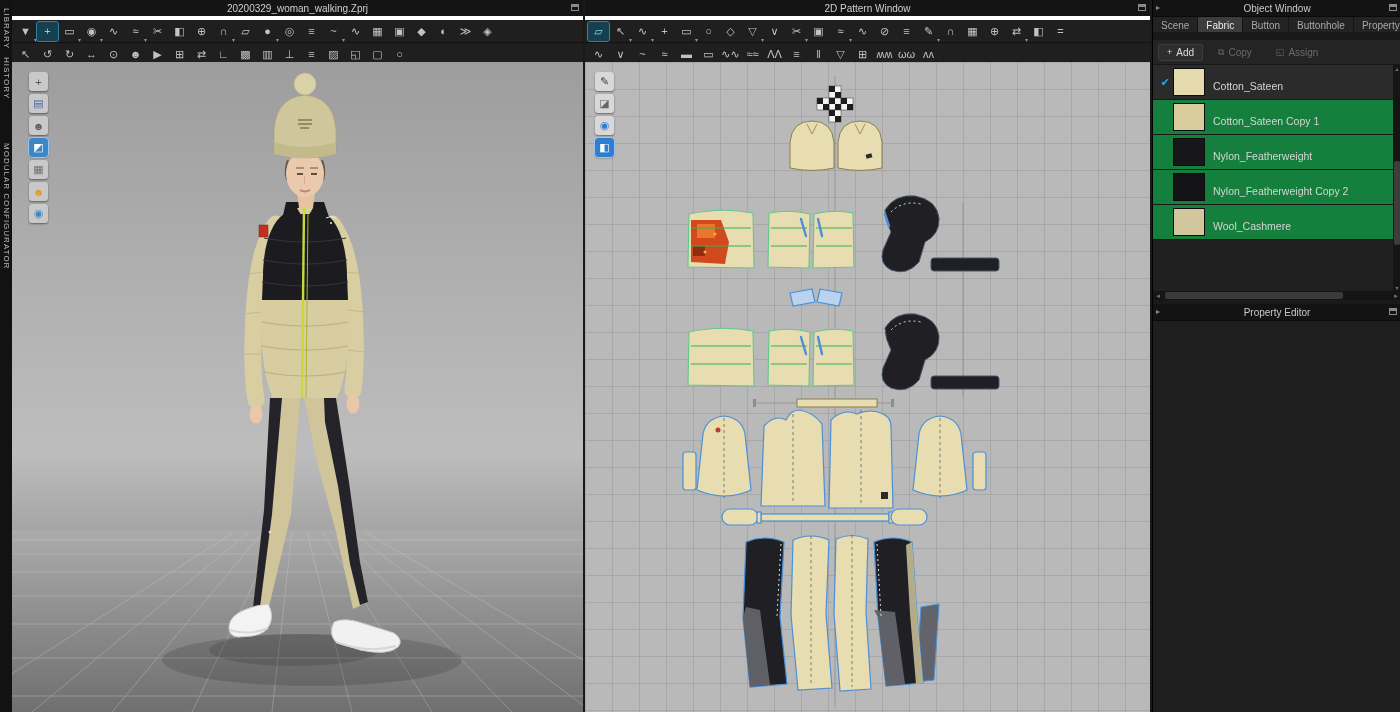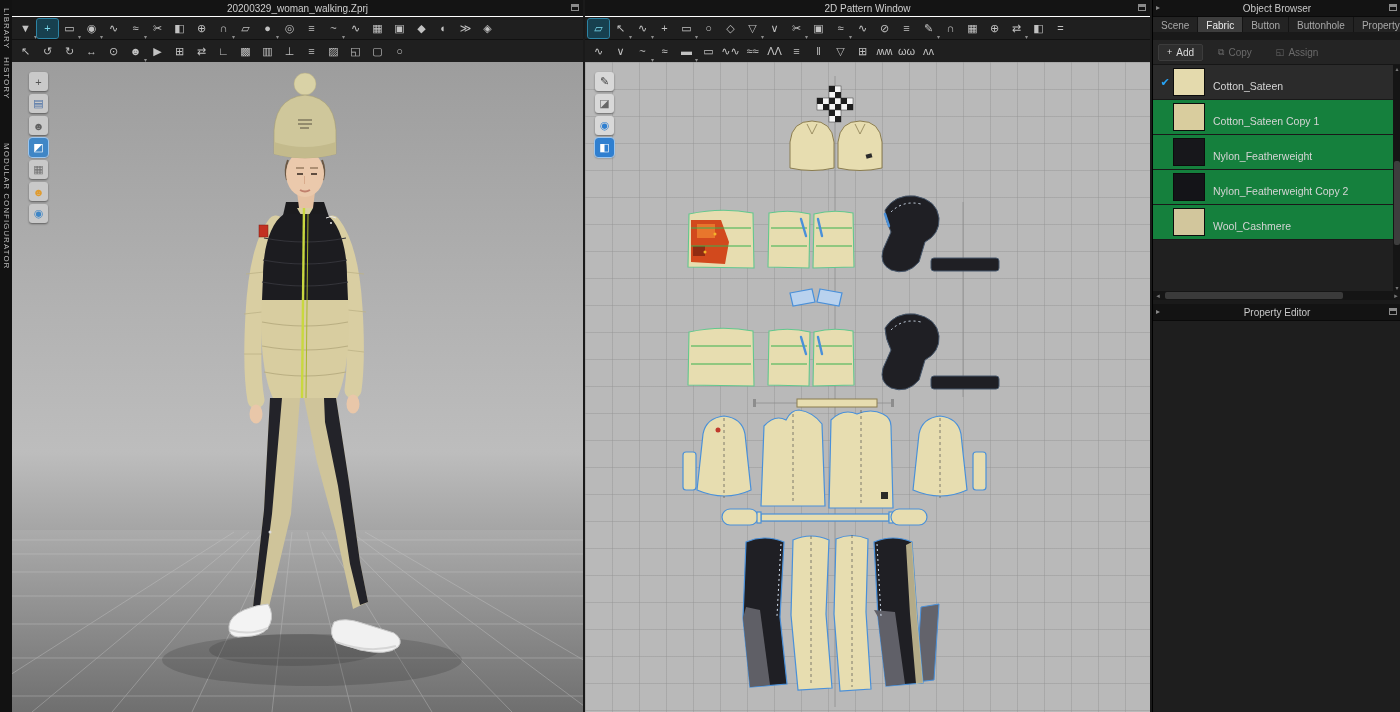--- a/index.html
+++ b/index.html
@@ -9,21 +9,21 @@
     -webkit-font-smoothing:antialiased;user-select:none;
   }
   
   #left-rail{position:absolute;left:0;top:0;width:12px;height:712px;background:#121212;
     display:flex;flex-direction:column;align-items:center;border-right:1px solid #000;}
   .rail-tab{writing-mode:vertical-rl;font-size:8px;letter-spacing:1px;color:#bdbdbd;
     margin-top:8px;white-space:nowrap;cursor:pointer;}
   .rail-tab:nth-of-type(3){margin-top:44px;}
   
   .win{position:absolute;top:0;background:#232323;}
-  .titlebar{height:16px;background:#141414;border-bottom:1px solid #ffffff;color:#cfcfcf;
+  .titlebar{height:16px;background:#141414;border-bottom:4px solid #ffffff;color:#cfcfcf;
     font-size:10px;display:flex;align-items:center;justify-content:center;position:relative;}
   .maxi{position:absolute;right:4px;top:4px;width:8px;height:7px;border:1px solid #8a8a8a;
     box-sizing:border-box;background:transparent;}
   .maxi::after{content:"";position:absolute;left:0;top:0;width:100%;height:2px;background:#8a8a8a;}
   .toolbar{height:22px;background:#1f1f1f;border-bottom:1px solid #111;display:flex;
     align-items:center;padding:0 3px;gap:1px;overflow:hidden;}
   .tool{width:21px;height:19px;min-width:21px;border-radius:2px;display:flex;align-items:center;
     justify-content:center;color:#c2c2c2;font-size:11px;line-height:1;position:relative;cursor:pointer;}
   .tool .glyph{pointer-events:none;}
   .tool.caret::after{content:"▾";position:absolute;right:-1px;bottom:-2px;font-size:6px;color:#8d8d8d;}
@@ -686,21 +686,21 @@
         <div class="icon-btn active" style="--ibg: #2f7fd0; --ifg: #ffffff;">
           <span class="glyph">◧</span>
         </div>
       </div>
   </div>
 </div>
 
 <div id="obj-browser">
   <div class="panel-header">
     <span class="collapse">▸</span>
-    <span>Object Browser</span>
+    <span>Object Window</span>
     <span class="maxi"></span>
   </div>
   <div class="ob-tabs">
 
   <div class="ob-tab">
         <span>Scene</span>
       </div>
       <div class="ob-tab active">
         <span>Fabric</span>
       </div>

